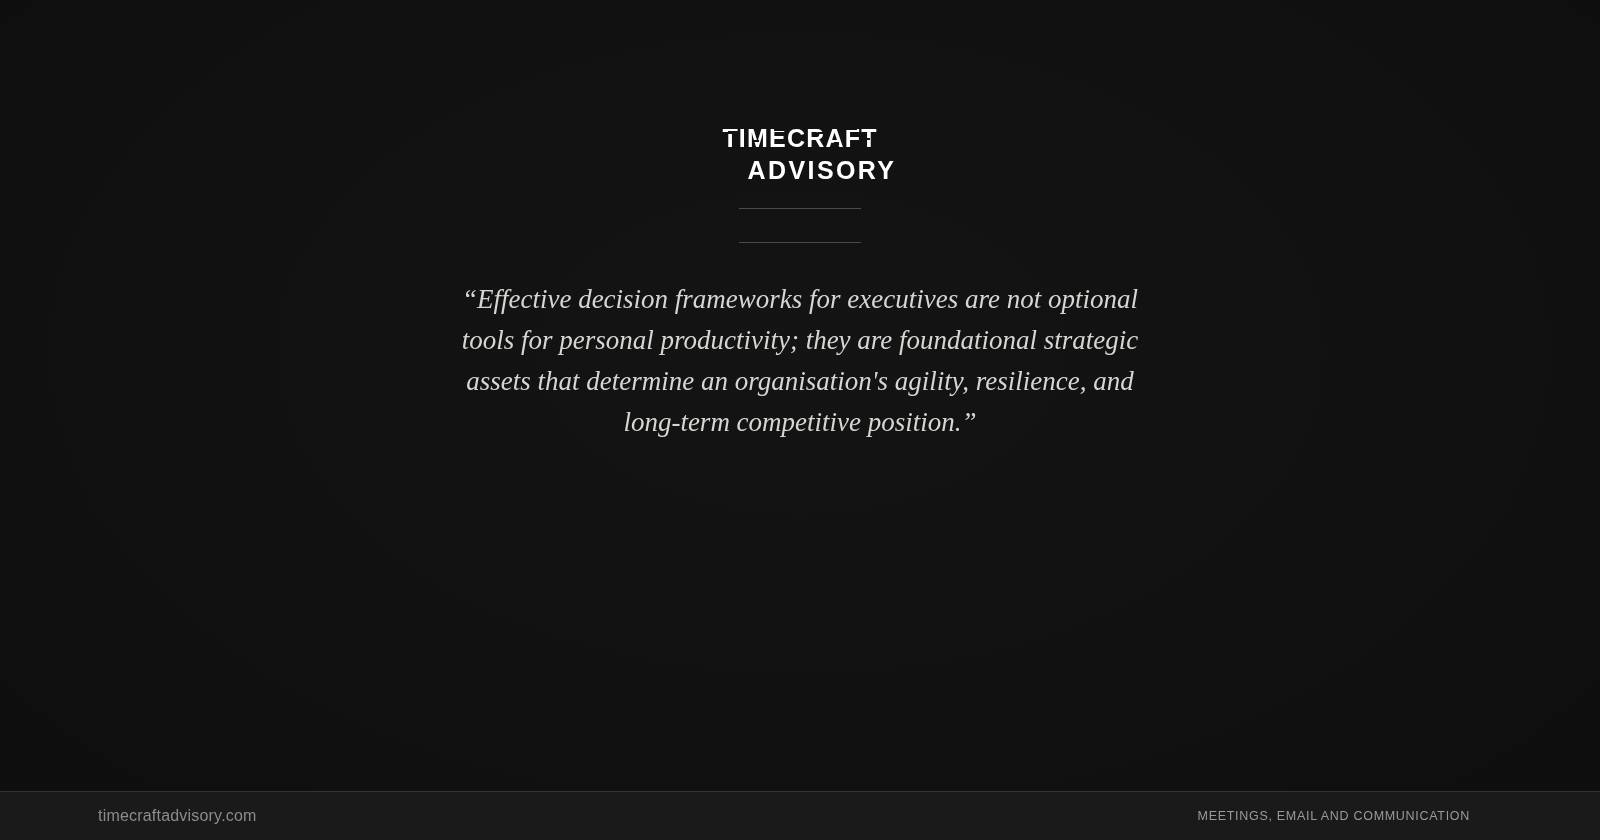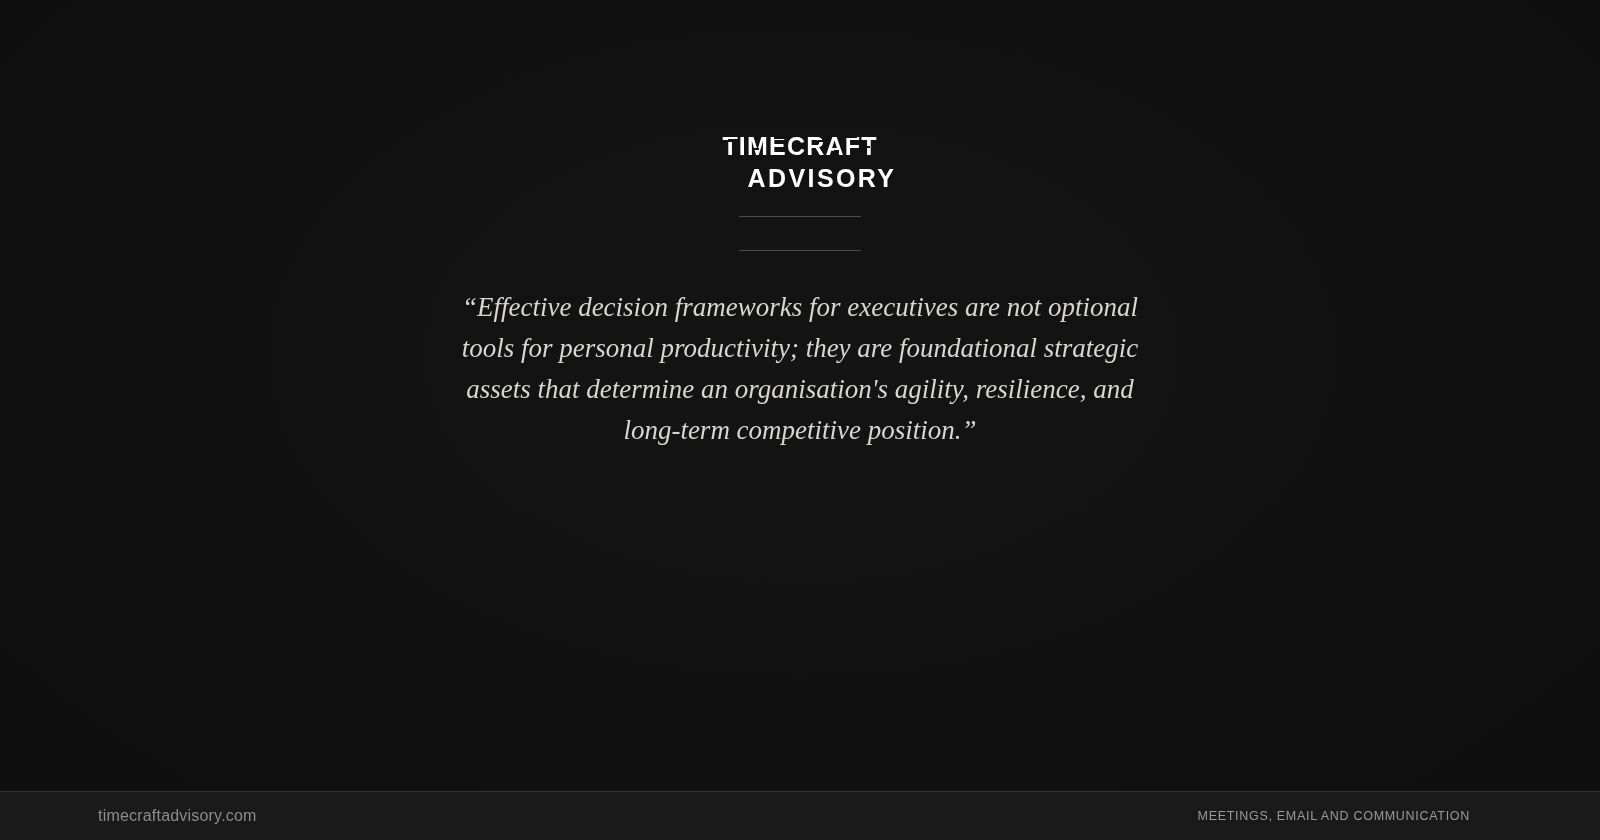--- a/index.html
+++ b/index.html
@@ -24,21 +24,21 @@
     content: "";
     position: absolute;
     inset: 0;
     background: radial-gradient(ellipse at 50% 42%, #141414 0%, #111111 55%, #0e0e0e 100%);
     pointer-events: none;
   }
 
   .stage {
     position: absolute;
     left: 0;
-    top: 12px;
+    top: 4px;
     width: 1600px;
     height: 791px;
     display: flex;
     flex-direction: column;
     align-items: center;
     justify-content: flex-start;
   }
 
   
   .logo-lockup {

